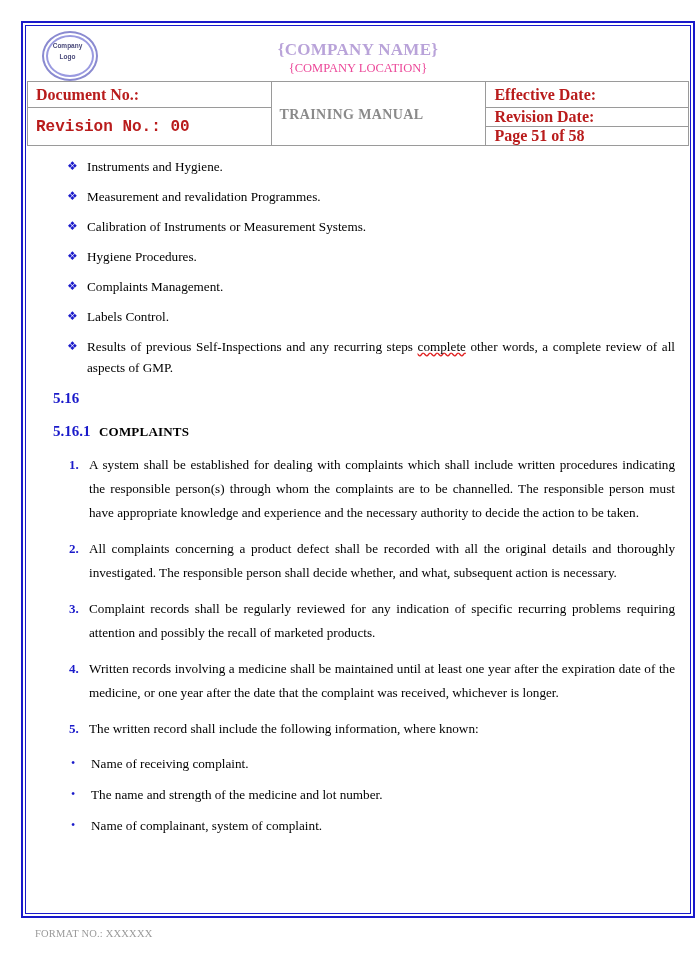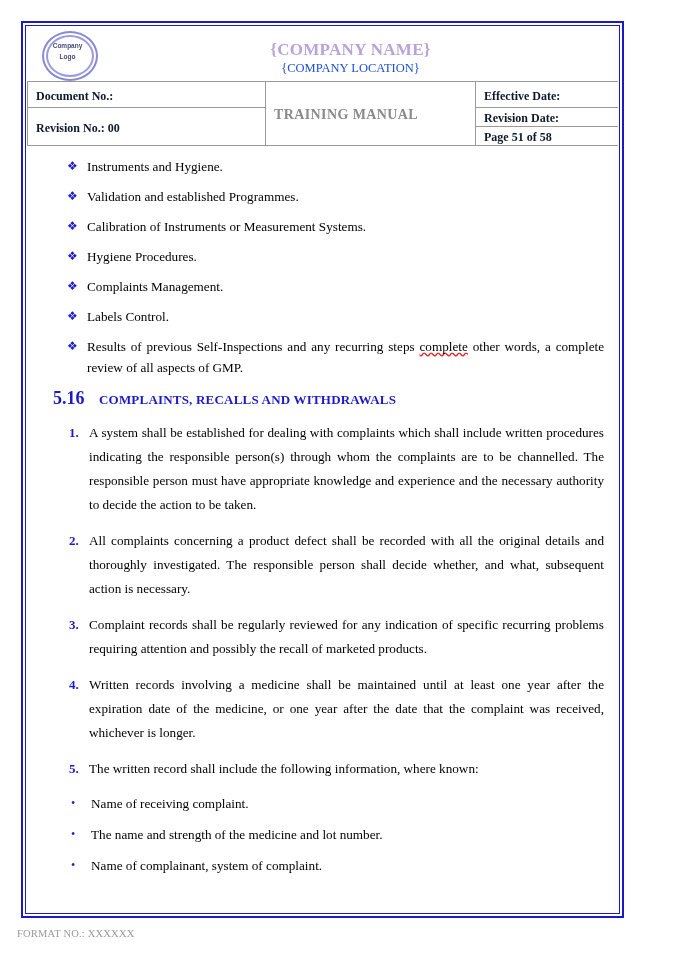--- a/index.html
+++ b/index.html
@@ -13,21 +13,21 @@
     font-family: "Liberation Serif", "DejaVu Serif", serif;
     position: relative;
     overflow: hidden;
   }
 
   
   .page-frame {
     position: absolute;
     left: 21px;
     top: 21px;
-    width: 603px;
+    width: 674px;
     height: 897px;
     border: 2px solid #1a1aca;
     box-sizing: border-box;
   }
   .page-frame-inner {
     position: absolute;
     left: 2px;
     top: 2px;
     right: 2px;
     bottom: 2px;
@@ -104,31 +104,31 @@
   }
   .company-name {
     font-size: 17px;
     font-weight: bold;
     color: #b9a3d9;
     letter-spacing: 0.3px;
     line-height: 21px;
   }
   .company-location {
     font-size: 12.5px;
-    color: #1d4ed8;
+    color: #ec4899;
     line-height: 17px;
   }
 
   .hdr-label {
-    font-size: 12px;
-    font-weight: bold;
-    color: #0f172a;
+    font-size: 16px;
+    font-weight: bold;
+    color: #b91c1c;
   }
   .cell-doc-no   { height: 25px; width: 238px; }
-  .cell-rev-no   { height: 30px; }
+  .cell-rev-no   { height: 30px; font-family: Liberation Mono, monospace; }
   .cell-title    { width: 210px; }
   .title-text {
     font-size: 14px;
     font-weight: bold;
     color: #8a8a8a;
     letter-spacing: 0.4px;
   }
   .cell-right { height: 18px; }
 
   
@@ -180,21 +180,21 @@
   .heading-row {
     display: flex;
     align-items: baseline;
     margin-top: 4px;
     margin-bottom: 10px;
   }
   .heading-num {
     flex: 0 0 auto;
     width: 58px;
     font-weight: bold;
-    font-size: 18px;
+    font-size: 15px;
     color: #1a1aca;
     padding-left: 12px;
     box-sizing: border-box;
   }
   .heading-title {
     font-weight: bold;
     font-size: 13px;
     letter-spacing: 0.2px;
   }
   .heading-title.blue  { color: #1a1aca; }
@@ -218,21 +218,21 @@
   }
   .num-text {
     flex: 1 1 auto;
     text-align: justify;
     line-height: 24px;
   }
 
   
   .doc-footer {
     position: absolute;
-    left: 17px;
+    left: 35px;
     top: 928px;
     font-family: "Liberation Serif", "DejaVu Serif", serif;
     font-size: 10.5px;
     color: #9a9a9a;
     letter-spacing: 0.2px;
   }
 </style>
 </head>
 <body>
 
@@ -292,21 +292,21 @@
     </table>
 
     <div class="content">
 
       <div class="list-row">
         <span class="bullet-diamond">❖</span>
         <span class="list-text">Instruments and Hygiene.</span>
       </div>
       <div class="list-row">
         <span class="bullet-diamond">❖</span>
-        <span class="list-text">Validation and established Programmes.</span>
+        <span class="list-text">Measurement and revalidation Programmes.</span>
       </div>
       <div class="list-row">
         <span class="bullet-diamond">❖</span>
         <span class="list-text">Calibration of Instruments or Measurement Systems.</span>
       </div>
       <div class="list-row">
         <span class="bullet-diamond">❖</span>
         <span class="list-text">Hygiene Procedures.</span>
       </div>
       <div class="list-row">
@@ -318,23 +318,26 @@
         <span class="list-text">Labels Control.</span>
       </div>
 
       <div class="list-row">
         <span class="bullet-diamond">❖</span>
         <span class="list-text justify"><span>Results of previous Self-Inspections and any recurring steps </span><span class="spell-error">complete</span><span> other words, a complete review of all aspects of GMP.</span></span>
       </div>
 
       <div class="heading-row">
         <span class="heading-num">5.16</span>
-        <span class="heading-title blue">COMPLAINTS, RECALLS AND WITHDRAWALS</span>
-      </div>
-
+      </div>
+
+      <div class="heading-row">
+        <span class="heading-num">5.16.1</span>
+        <span class="heading-title black">COMPLAINTS</span>
+      </div>
 
       <div class="num-row">
         <span class="num-marker">1.</span>
         <span class="num-text">A system shall be established for dealing with complaints which shall include written procedures indicating the responsible person(s) through whom the complaints are to be channelled. The responsible person must have appropriate knowledge and experience and the necessary authority to decide the action to be taken.</span>
       </div>
       <div class="num-row">
         <span class="num-marker">2.</span>
         <span class="num-text">All complaints concerning a product defect shall be recorded with all the original details and thoroughly investigated. The responsible person shall decide whether, and what, subsequent action is necessary.</span>
       </div>
       <div class="num-row">

